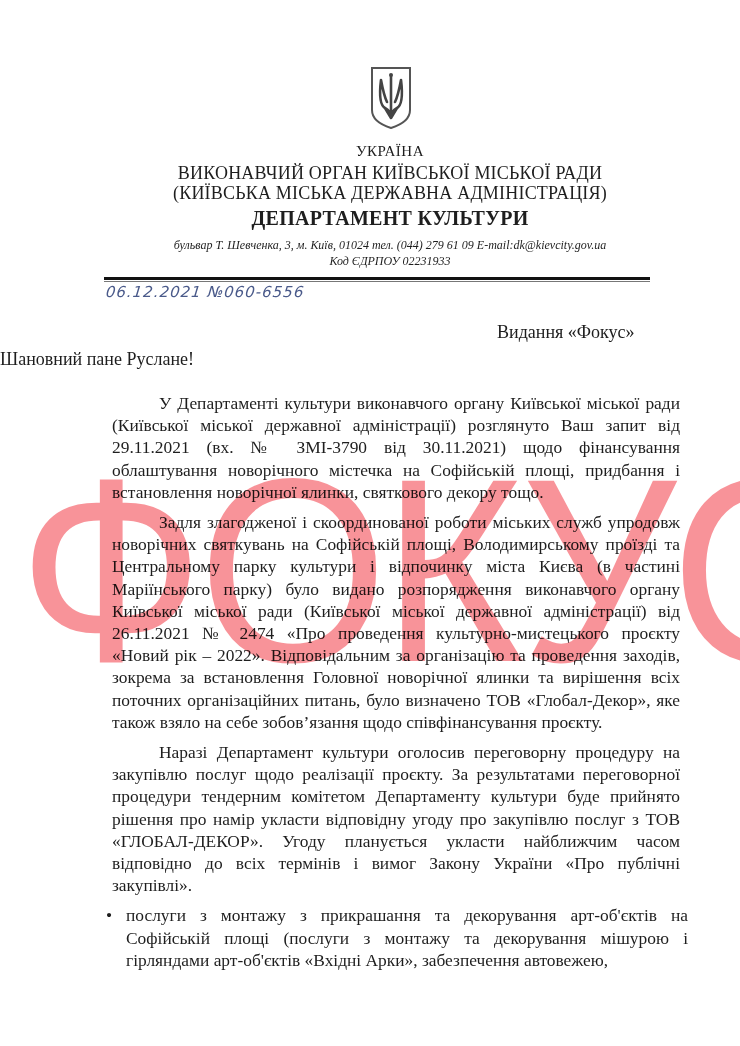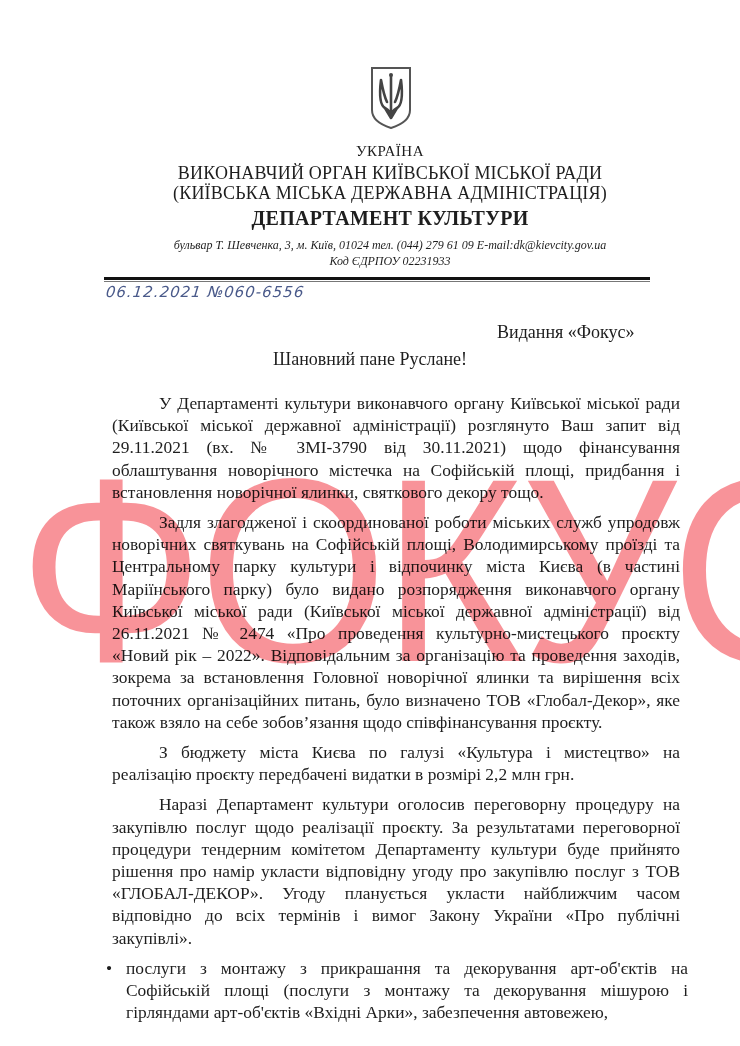--- a/index.html
+++ b/index.html
@@ -18,21 +18,21 @@
   .addr { top: 238px; font-size: 12px; font-style: italic; }
   .code { top: 254px; font-size: 12px; font-style: italic; }
   .rule { position: absolute; left: 104px; top: 277px; width: 546px; height: 3px; background: #111; }
   .rule2 { position: absolute; left: 104px; top: 281px; width: 546px; height: 1px; background: #777; }
   .handwritten {
     position: absolute; left: 106px; top: 283px; font-size: 15px; font-style: italic;
     color: #4a5a8a; font-family: "DejaVu Sans", sans-serif; letter-spacing: 1px;
     transform: skewX(-6deg);
   }
   .recipient { position: absolute; left: 497px; top: 293px; font-size: 18px; line-height: 22px; margin-top: 28px; }
-  .salutation { position: absolute; left: 0; width: 740px; text-align: center; top: 349px; font-size: 18px; }
+  .salutation { position: absolute; left: 0; width: 740px; top: 349px; font-size: 18px; }
   .body-text {
     position: absolute; left: 104px; top: 384px; width: 584px;
     font-size: 17.4px; line-height: 22.2px; text-align: justify;
   }
   .body-text p { margin: 8px; text-indent: 47px; }
   .body-text ul { margin: 0; padding-left: 22px; list-style: none; }
   .body-text li { position: relative; padding-left: 0; }
   .bullet { position: absolute; left: -20px; top: 0; }
   .watermark {
     position: absolute; left: -8px; top: 440px; width: 760px; text-align: center;
@@ -67,21 +67,20 @@
 
   <div class="recipient">
     <div>Видання «Фокус»</div>
   </div>
 
   <div class="salutation">Шановний пане Руслане!</div>
 
   <div class="body-text">
     <p>У Департаменті культури виконавчого органу Київської міської ради (Київської міської державної адміністрації) розглянуто Ваш запит від 29.11.2021 (вх. № ЗМІ-3790 від 30.11.2021) щодо фінансування облаштування новорічного містечка на Софійській площі, придбання і встановлення новорічної ялинки, святкового декору тощо.</p>
     <p>Задля злагодженої і скоординованої роботи міських служб упродовж новорічних святкувань на Софійській площі, Володимирському проїзді та Центральному парку культури і відпочинку міста Києва (в частині Маріїнського парку)  було видано розпорядження виконавчого органу Київської міської ради (Київської міської державної адміністрації) від 26.11.2021 № 2474 «Про проведення культурно-мистецького проєкту «Новий рік – 2022». Відповідальним за організацію та проведення заходів, зокрема за встановлення Головної новорічної ялинки та вирішення всіх поточних організаційних питань, було визначено ТОВ «Глобал-Декор», яке також взяло на себе зобов’язання щодо співфінансування проєкту.</p>
-    <p>З бюджету міста Києва по галузі «Культура і мистецтво» на реалізацію проєкту передбачені видатки в розмірі 2,2 млн грн.</p>
     <p>Наразі Департамент культури оголосив переговорну процедуру на закупівлю послуг щодо реалізації проєкту. За результатами переговорної процедури тендерним комітетом Департаменту культури буде прийнято рішення про намір укласти відповідну угоду про закупівлю послуг з ТОВ «ГЛОБАЛ-ДЕКОР». Угоду планується укласти найближчим часом відповідно до всіх термінів і вимог Закону України «Про публічні закупівлі».</p>
     <ul>
       <li>
         <span class="bullet">•</span>
         <span>послуги з монтажу з прикрашання та декорування арт-об'єктів на Софійській площі (послуги з  монтажу та декорування мішурою і гірляндами арт-об'єктів «Вхідні Арки», забезпечення автовежею,</span>
       </li>
     </ul>
   </div>
 
   <div class="watermark">ФОКУС</div>

